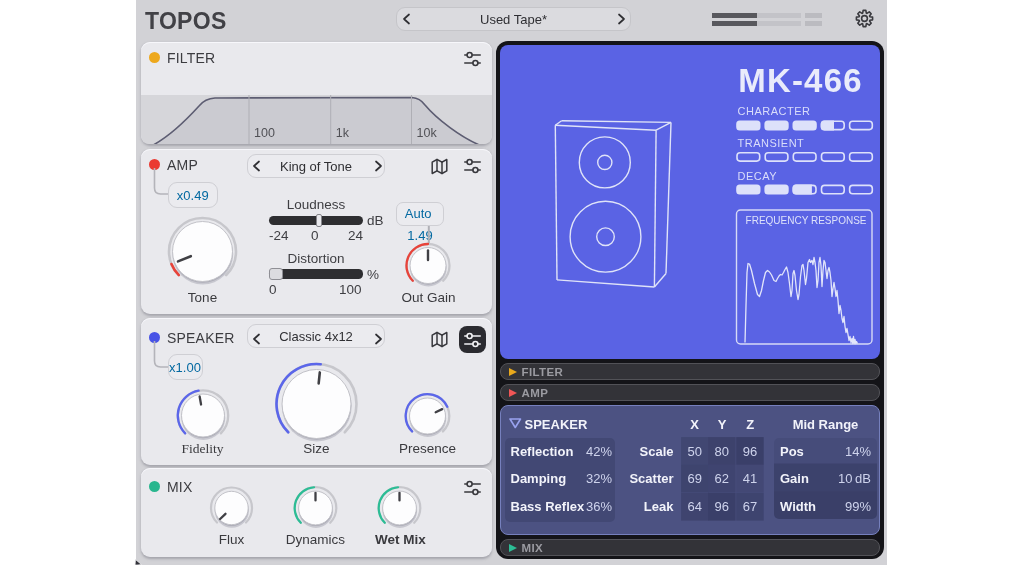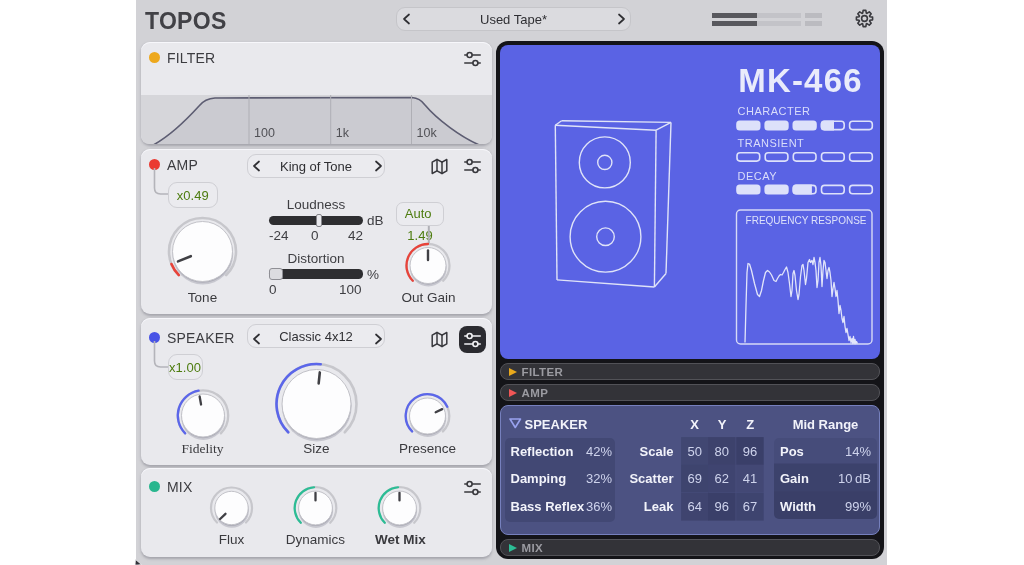--- a/index.html
+++ b/index.html
@@ -3,21 +3,21 @@
 <style>
 * { margin:0; padding:0; box-sizing:border-box; }
 body { width:1024px; height:565px; background:#ffffff; font-family:"Liberation Sans", sans-serif; overflow:hidden; position:relative; }
 .abs { position:absolute; }
 .window { position:absolute; left:136px; top:0; width:751px; height:565px; background:#d2d2d6; }
 .card { position:absolute; left:5px; width:351px; background:#e9e9ed; border-radius:9px; box-shadow:0 1.5px 2.5px rgba(80,80,95,0.35), inset 0 1px 0 #f7f7fb; }
 .dot { position:absolute; width:11px; height:11px; border-radius:50%; }
 .seclabel { position:absolute; font-size:14px; font-weight:500; color:#3c3c40; letter-spacing:0.2px; }
 .presetbox { position:absolute; height:24px; background:#eceff0; background:#ebebef; border:1px solid #cfcfd4; border-radius:9px; }
 .presetbox .txt { position:absolute; width:100%; text-align:center; font-size:13px; color:#2f2f33; line-height:23.5px; }
-.valbox { position:absolute; background:#ebebef; border:1px solid #cfcfd4; border-radius:7px; font-size:13px; color:#4d7c0f; text-align:center; }
+.valbox { position:absolute; background:#ebebef; border:1px solid #cfcfd4; border-radius:7px; font-size:13px; color:#0369a1; text-align:center; }
 .knoblabel { position:absolute; font-size:13.5px; color:#3a3a3e; text-align:center; }
 .slabel { position:absolute; font-size:13.5px; color:#3e3e42; text-align:center; }
 .bar-row { position:absolute; left:4px; width:380px; height:17.5px; background:#333338; border:1px solid #525257; border-radius:8px; }
 .bar-row .t { position:absolute; left:21px; top:0; font-size:11.5px; font-weight:700; color:#9b9ba1; line-height:16.5px; letter-spacing:0.4px; }
 .tri { position:absolute; left:8.5px; top:4.3px; width:0; height:0; border-top:4.5px solid transparent; border-bottom:4.5px solid transparent; border-left:8px solid #e8a81c; }
 </style></head><body>
 
 <div class="window"></div>
 <div class="abs" style="left:145px;top:8px;font-size:23px;font-weight:700;color:#414146;letter-spacing:0.3px;">TOPOS</div>
 <div class="presetbox" style="left:396px;top:7px;width:235px;background:#dbdbdf;border-color:#c5c5c9;">
@@ -107,21 +107,21 @@
     <circle cx="42.5" cy="42.5" r="30" fill="#fdfdfe" stroke="#c2c2c8" stroke-width="1"></circle>
     <line x1="30.82" y1="47.22" x2="18.02" y2="52.39" stroke="#404045" stroke-width="2.6" stroke-linecap="round"></line>
 </svg>
 <div class="knoblabel" style="left:162px;top:290px;width:81px;">Tone</div>
 <div class="slabel" style="left:266px;top:197px;width:100px;">Loudness</div>
 <div class="abs" style="left:269px;top:215.5px;width:94px;height:9.5px;background:#2e2e31;border-radius:4.5px;"></div>
 <div class="abs" style="left:316px;top:213.5px;width:5.5px;height:13px;background:#e8e8ec;border:1px solid #85858b;border-radius:2px;"></div>
 <div class="slabel" style="left:367px;top:213px;">dB</div>
 <div class="slabel" style="left:269px;top:227.5px;">-24</div>
 <div class="slabel" style="left:311px;top:227.5px;">0</div>
-<div class="slabel" style="left:348px;top:227.5px;">42</div>
+<div class="slabel" style="left:348px;top:227.5px;">24</div>
 <div class="slabel" style="left:266px;top:250.5px;width:100px;">Distortion</div>
 <div class="abs" style="left:269px;top:269px;width:94px;height:9.5px;background:#2e2e31;border-radius:4.5px;"></div>
 <div class="abs" style="left:269px;top:267.5px;width:14px;height:12.5px;background:#dcdce0;border:1px solid #8f8f95;border-radius:3px;"></div>
 <div class="slabel" style="left:367px;top:266.5px;">%</div>
 <div class="slabel" style="left:269px;top:281.5px;">0</div>
 <div class="slabel" style="left:339px;top:281.5px;">100</div>
 <div class="valbox" style="left:396px;top:202px;width:48px;height:23.5px;line-height:21.5px;">Auto&nbsp; 1.49</div>
 <svg class="abs" style="left:404px;top:225px;" width="48" height="78">
 <line x1="24.8" y1="1" x2="24.8" y2="18" stroke="#b0b0b6" stroke-width="2"></line>
 <circle cx="24.3" cy="43.1" r="18.4" fill="rgba(110,110,130,0.28)"></circle>

